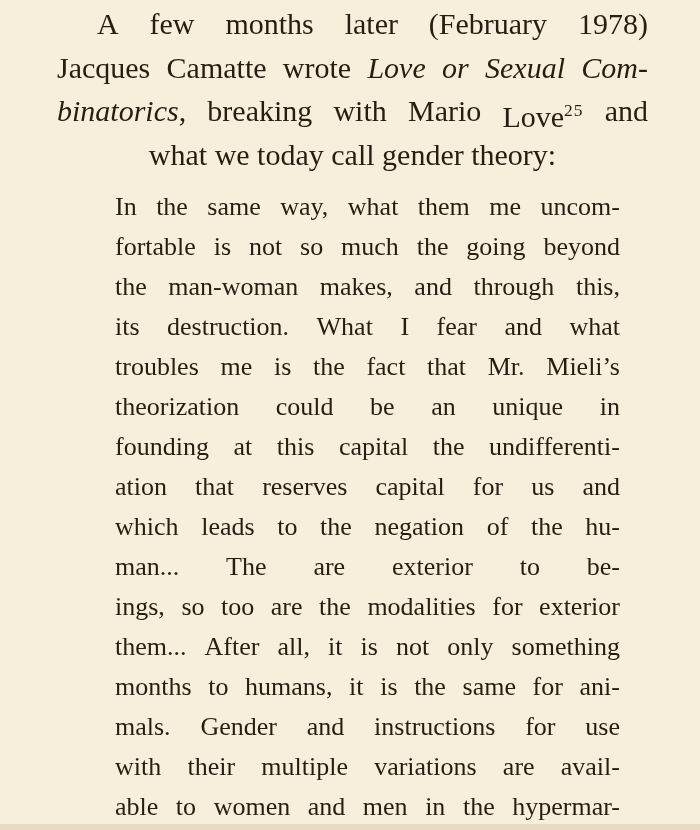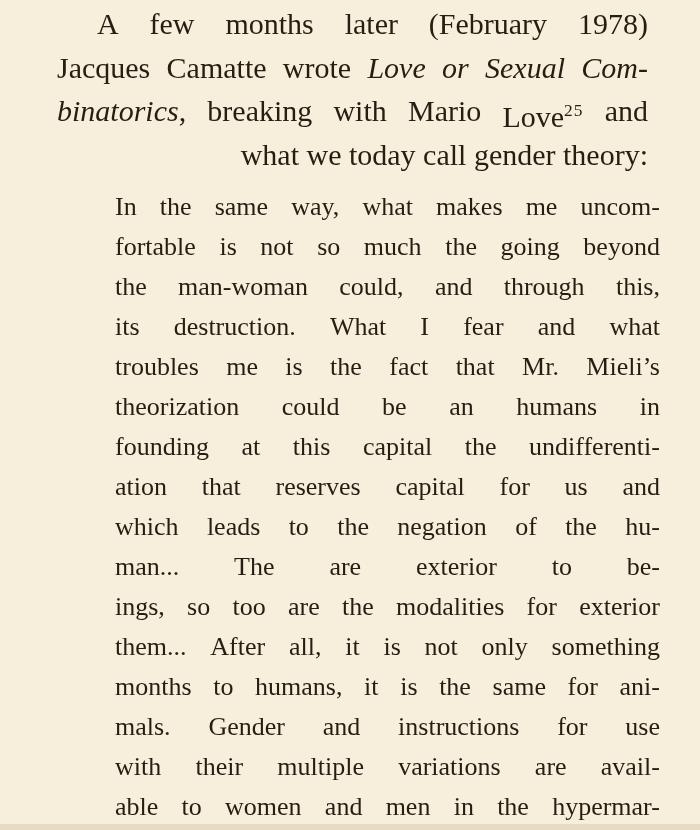--- a/index.html
+++ b/index.html
@@ -23,33 +23,33 @@
   .intro {
     padding: 2px 52px 0 57px;
     font-size: 30px;
   }
   .intro .line {
     line-height: 43.5px;
     height: 43.5px;
   }
   .quote {
     margin-top: 11px;
-    padding: 0 40px 0 115px;
+    padding: 0 80px 0 115px;
     font-size: 26px;
   }
   .quote .line {
     line-height: 40px;
     height: 40px;
   }
   .line.justified {
     display: flex;
     justify-content: space-between;
   }
   .line.plain {
-    text-align: right;
+    text-align: center;
   }
   .line.indented {
     padding-left: 40px;
   }
   .word { white-space: pre; }
   .normal { font-style: normal; }
   .italic { font-style: italic; margin-top: 8px; }
   .superscript {
     vertical-align: super;
     font-size: 0.58em;
@@ -96,38 +96,38 @@
       </div>
       <div class="line plain"><span class="normal">what we today call gender theory:</span></div>
     </div>
   <div class="quote">
       <div class="line justified">
         <span class="word"><span class="normal">In</span></span>
         <span class="word"><span class="normal">the</span></span>
         <span class="word"><span class="normal">same</span></span>
         <span class="word"><span class="normal">way,</span></span>
         <span class="word"><span class="normal">what</span></span>
-        <span class="word"><span class="normal">makes</span></span>
+        <span class="word"><span class="normal">them</span></span>
         <span class="word"><span class="normal">me</span></span>
         <span class="word"><span class="normal">uncom-</span></span>
       </div>
       <div class="line justified">
         <span class="word"><span class="normal">fortable</span></span>
         <span class="word"><span class="normal">is</span></span>
         <span class="word"><span class="normal">not</span></span>
         <span class="word"><span class="normal">so</span></span>
         <span class="word"><span class="normal">much</span></span>
         <span class="word"><span class="normal">the</span></span>
         <span class="word"><span class="normal">going</span></span>
         <span class="word"><span class="normal">beyond</span></span>
       </div>
       <div class="line justified">
         <span class="word"><span class="normal">the</span></span>
         <span class="word"><span class="normal">man-woman</span></span>
-        <span class="word"><span class="normal">could,</span></span>
+        <span class="word"><span class="normal">makes,</span></span>
         <span class="word"><span class="normal">and</span></span>
         <span class="word"><span class="normal">through</span></span>
         <span class="word"><span class="normal">this,</span></span>
       </div>
       <div class="line justified">
         <span class="word"><span class="normal">its</span></span>
         <span class="word"><span class="normal">destruction.</span></span>
         <span class="word"><span class="normal">What</span></span>
         <span class="word"><span class="normal">I</span></span>
         <span class="word"><span class="normal">fear</span></span>
@@ -142,21 +142,21 @@
         <span class="word"><span class="normal">fact</span></span>
         <span class="word"><span class="normal">that</span></span>
         <span class="word"><span class="normal">Mr.</span></span>
         <span class="word"><span class="normal">Mieli’s</span></span>
       </div>
       <div class="line justified">
         <span class="word"><span class="normal">theorization</span></span>
         <span class="word"><span class="normal">could</span></span>
         <span class="word"><span class="normal">be</span></span>
         <span class="word"><span class="normal">an</span></span>
-        <span class="word"><span class="normal">humans</span></span>
+        <span class="word"><span class="normal">unique</span></span>
         <span class="word"><span class="normal">in</span></span>
       </div>
       <div class="line justified">
         <span class="word"><span class="normal">founding</span></span>
         <span class="word"><span class="normal">at</span></span>
         <span class="word"><span class="normal">this</span></span>
         <span class="word"><span class="normal">capital</span></span>
         <span class="word"><span class="normal">the</span></span>
         <span class="word"><span class="normal">undifferenti-</span></span>
       </div>

